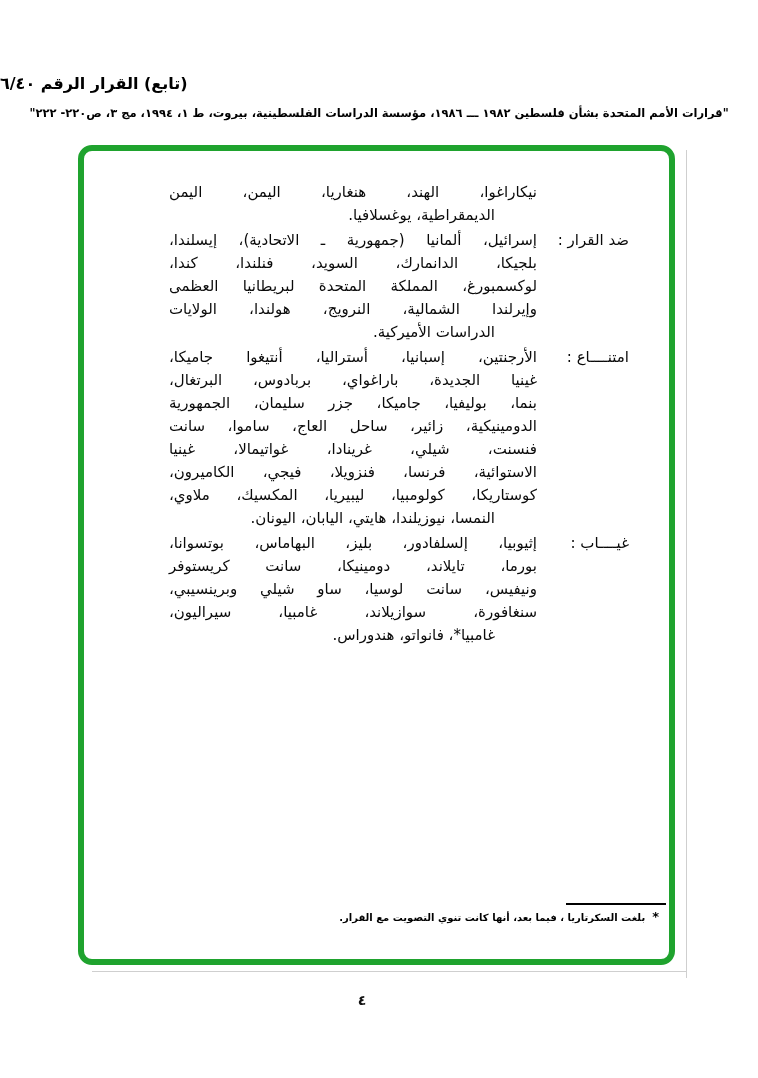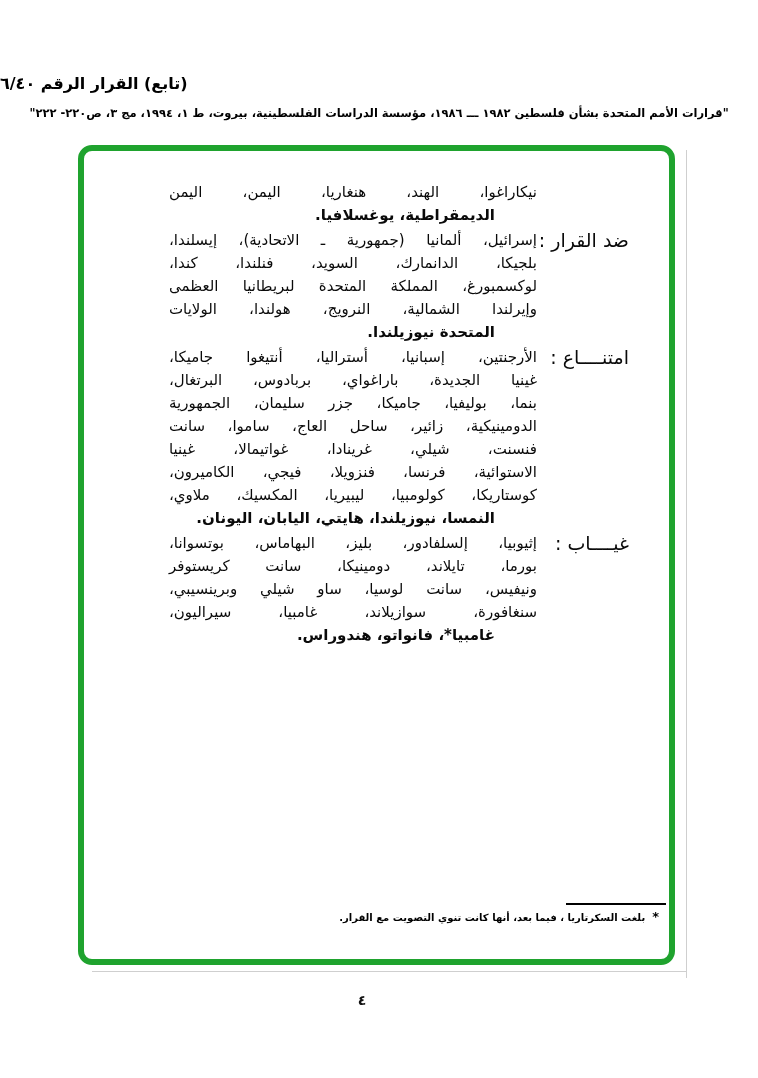--- a/index.html
+++ b/index.html
@@ -53,33 +53,32 @@
   .para {
     display: grid;
     grid-template-columns: 78px 1fr;
     column-gap: 14px;
     direction: rtl;
   }
   .para + .para { margin-top: 2px; }
   .vote-label {
     text-align: right;
     white-space: nowrap;
-    font-size: 19px;
+    font-size: 15px;
     margin-left: 8px;
   }
   .vote-lines { min-width: 0; }
   .line {
     text-align: justify;
     text-align-last: justify;
   }
   .line.last {
     text-align: right;
     text-align-last: right;
     padding-right: 42px;
-    font-weight: bold;
   }
 
   
   .footnote-separator {
     position: absolute;
     top: 752px; right: 3px;
     width: 100px; height: 2px;
     background: #000;
   }
   .footnote {
@@ -123,21 +122,21 @@
             <div class="line last">الديمقراطية، يوغسلافيا.</div>
           </div>
         </div>
         <div class="para">
           <div class="vote-label">ضد القرار :</div>
           <div class="vote-lines">
             <div class="line">إسرائيل، ألمانيا (جمهورية ـ الاتحادية)، إيسلندا،</div>
             <div class="line">بلجيكا، الدانمارك، السويد، فنلندا، كندا،</div>
             <div class="line">لوكسمبورغ، المملكة المتحدة لبريطانيا العظمى</div>
             <div class="line">وإيرلندا الشمالية، النرويج، هولندا، الولايات</div>
-            <div class="line last">المتحدة نيوزيلندا.</div>
+            <div class="line last">الدراسات الأميركية.</div>
           </div>
         </div>
         <div class="para">
           <div class="vote-label">امتنــــاع :</div>
           <div class="vote-lines">
             <div class="line">الأرجنتين، إسبانيا، أستراليا، أنتيغوا جاميكا،</div>
             <div class="line">غينيا الجديدة، باراغواي، بربادوس، البرتغال،</div>
             <div class="line">بنما، بوليفيا، جاميكا، جزر سليمان، الجمهورية</div>
             <div class="line">الدومينيكية، زائير، ساحل العاج، ساموا، سانت</div>
             <div class="line">فنسنت، شيلي، غرينادا، غواتيمالا، غينيا</div>

